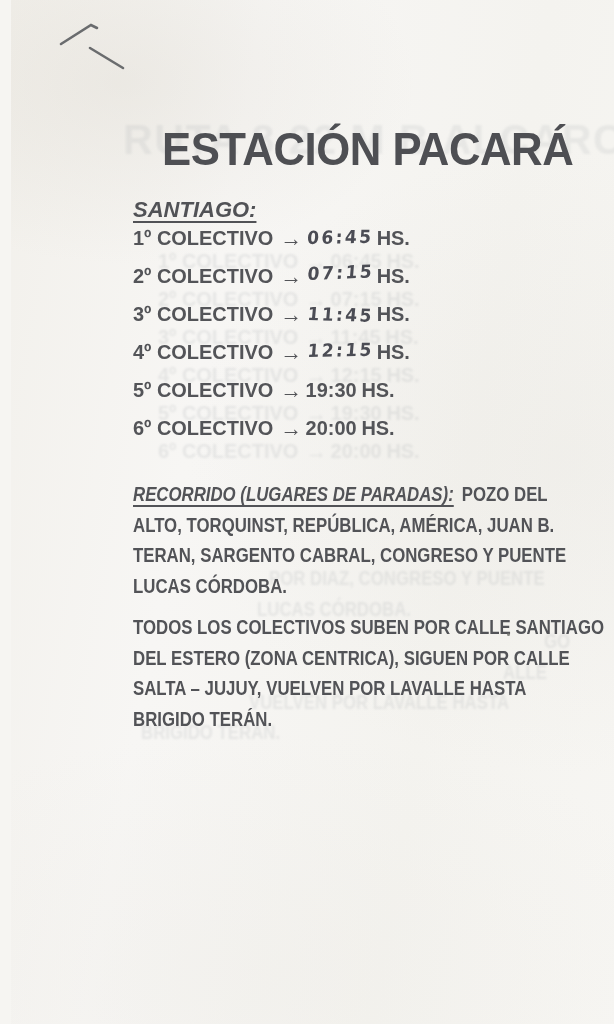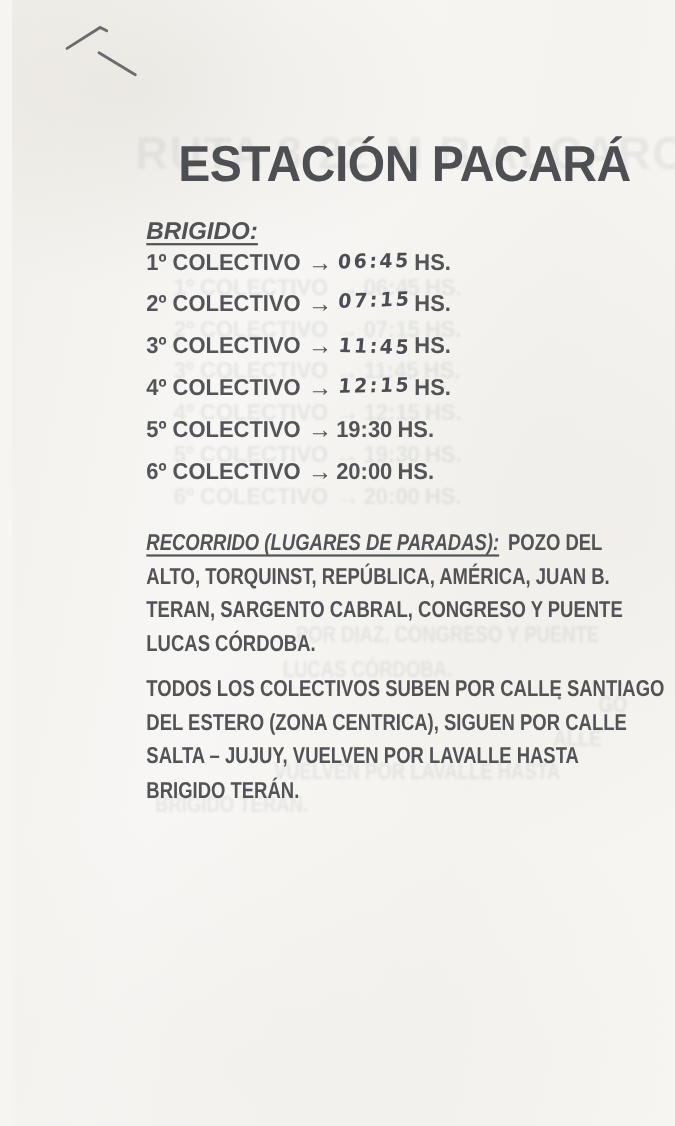--- a/index.html
+++ b/index.html
@@ -90,21 +90,21 @@
     <div class="abs ghost ghost-line" style="left:246px;top:597px;">LUCAS CÓRDOBA.</div>
 
     <div class="abs ghost ghost-line" style="left:533px;top:629px;">GO</div>
     <div class="abs ghost ghost-line" style="left:492px;top:660px;">ALLE</div>
     <div class="abs ghost ghost-line" style="left:238px;top:690px;">VUELVEN POR LAVALLE HASTA</div>
     <div class="abs ghost ghost-line" style="left:130px;top:720px;">BRIGIDO TERÁN.</div>
   </div>
 
   <h1 class="abs title" style="left:151px;top:122px;margin:0;">ESTACIÓN PACARÁ</h1>
 
-  <div class="abs section-heading" style="left:122px;top:197px;">BRIGIDO:</div>
+  <div class="abs section-heading" style="left:122px;top:197px;">SANTIAGO:</div>
 
   <div class="abs rows">
     <div class="row">
       <span>1º COLECTIVO</span><span class="arrow">→</span><span class="time hw">06:45</span><span>HS.</span>
     </div>
     <div class="row">
       <span>2º COLECTIVO</span><span class="arrow">→</span><span class="time hw hw2">07:15</span><span>HS.</span>
     </div>
     <div class="row">
       <span>3º COLECTIVO</span><span class="arrow">→</span><span class="time hw hw3">11:45</span><span>HS.</span>

